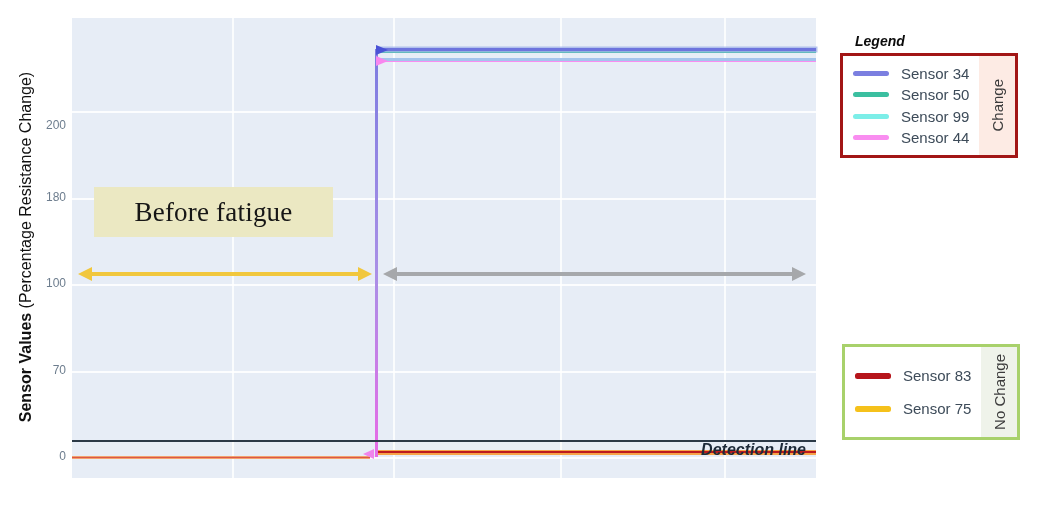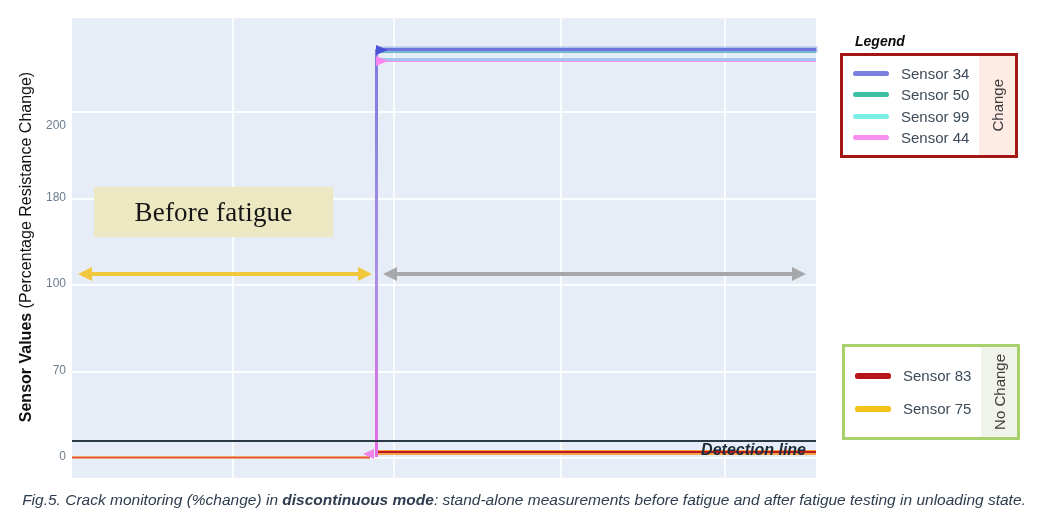--- a/index.html
+++ b/index.html
@@ -167,15 +167,14 @@
       <div class="legend-row">
         <span class="swatch sw-84"></span>
         <span class="label">Sensor 75</span>
       </div>
     </div>
     <div class="legend-strip">
       <span class="vtext">No Change</span>
     </div>
   </div>
 
-  <div id="caption"><span>Fig.5. Crack monitoring (%change) in </span><b>discontinuous mode</b><span>: stand-alone measurements before fatigue and after fatigue testing in unloading state.</span></div>
 
 </div>
 
 </body></html>

